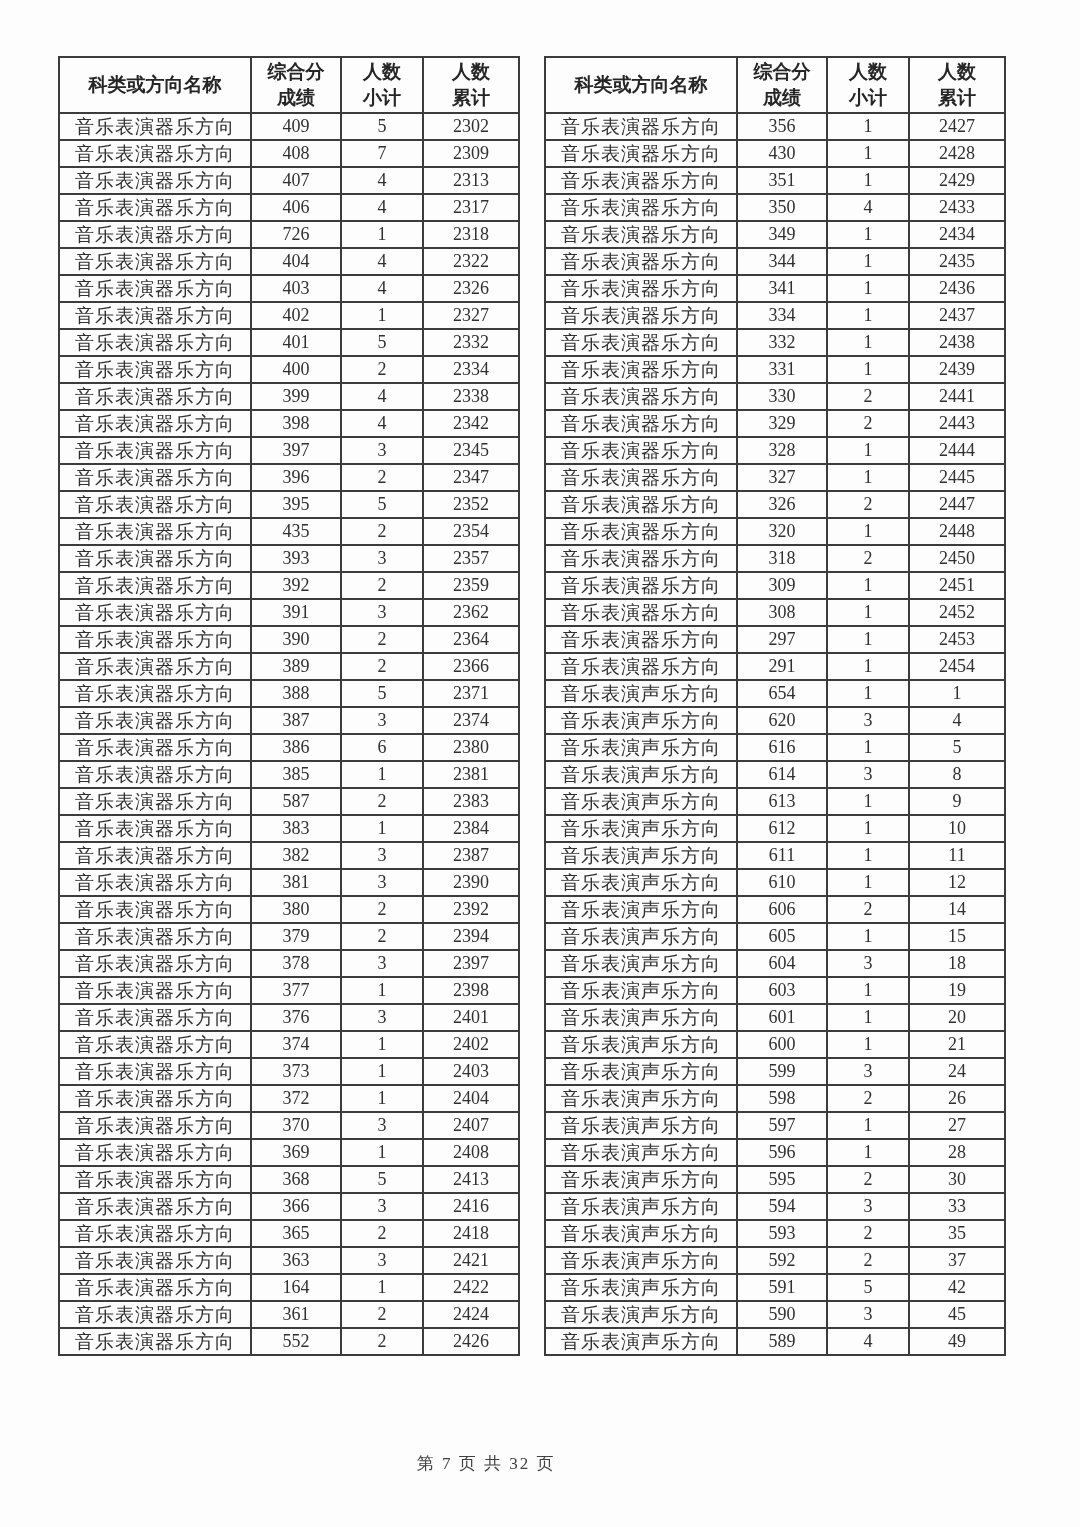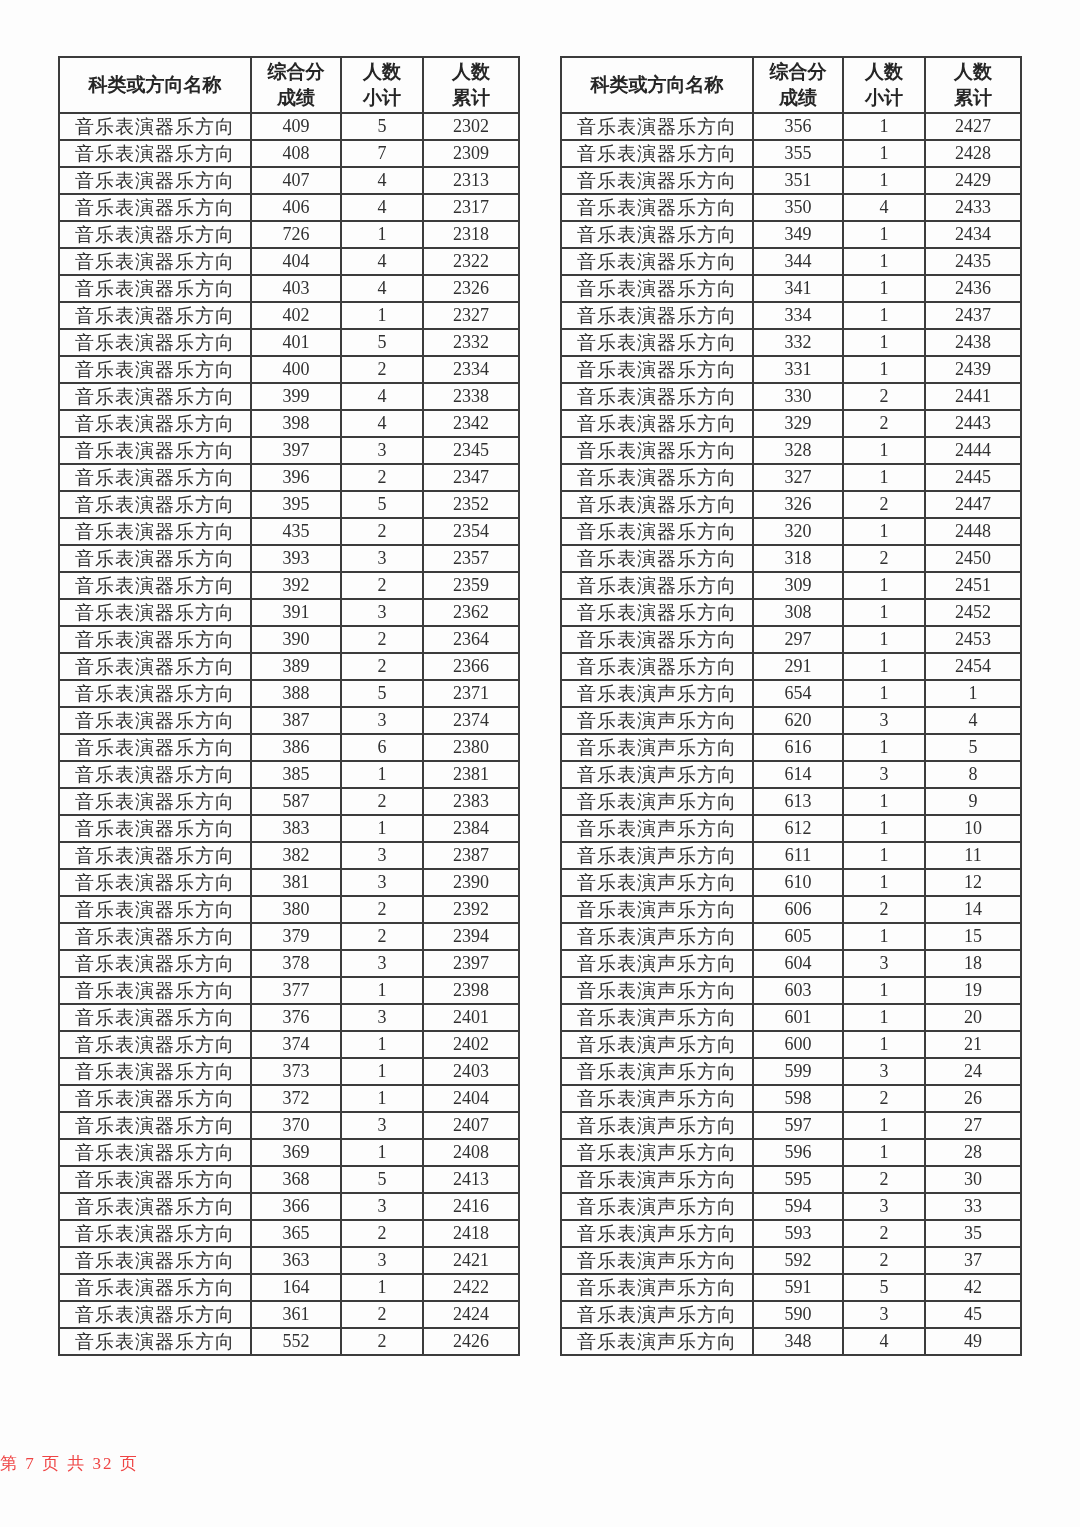--- a/index.html
+++ b/index.html
@@ -16,21 +16,21 @@
     overflow: hidden;
   }
   .page {
     position: relative;
     width: 1080px;
     height: 1527px;
     background: #fdfdfd;
   }
   .tables-wrap {
     display: flex;
-    gap: 40px;
+    gap: 24px;
     padding: 56px 0 0 58px;
     align-items: flex-start;
   }
   table.score-table {
     border-collapse: collapse;
     table-layout: fixed;
     background: #fdfdfd;
   }
   table.score-table th,
   table.score-table td {
@@ -60,23 +60,23 @@
   }
   table.score-table td.cell-category {
     font-size: 19px;
     letter-spacing: 1px;
   }
   .page-footer {
     position: absolute;
     top: 1452px;
     left: 0;
     width: 972px;
-    text-align: left;
+    text-align: center;
     font-size: 17px;
-    color: #ef4444;
+    color: #404040;
     letter-spacing: 2px;
   }
 </style>
 </head>
 <body>
 
 <div class="page">
   <div class="tables-wrap">
     <table class="score-table">
         <colgroup>
@@ -389,21 +389,21 @@
         </thead>
         <tbody>
           <tr>
             <td class="cell-category">音乐表演器乐方向</td>
             <td class="cell-score">356</td>
             <td class="cell-count">1</td>
             <td class="cell-cumulative">2427</td>
           </tr>
           <tr>
             <td class="cell-category">音乐表演器乐方向</td>
-            <td class="cell-score">355</td>
+            <td class="cell-score">430</td>
             <td class="cell-count">1</td>
             <td class="cell-cumulative">2428</td>
           </tr>
           <tr>
             <td class="cell-category">音乐表演器乐方向</td>
             <td class="cell-score">351</td>
             <td class="cell-count">1</td>
             <td class="cell-cumulative">2429</td>
           </tr>
           <tr>
@@ -653,21 +653,21 @@
             <td class="cell-cumulative">42</td>
           </tr>
           <tr>
             <td class="cell-category">音乐表演声乐方向</td>
             <td class="cell-score">590</td>
             <td class="cell-count">3</td>
             <td class="cell-cumulative">45</td>
           </tr>
           <tr>
             <td class="cell-category">音乐表演声乐方向</td>
-            <td class="cell-score">348</td>
+            <td class="cell-score">589</td>
             <td class="cell-count">4</td>
             <td class="cell-cumulative">49</td>
           </tr>
         </tbody>
       </table>
   </div>
   <div class="page-footer">
     <span>第 7 页 共 32 页</span>
   </div>
 </div>

